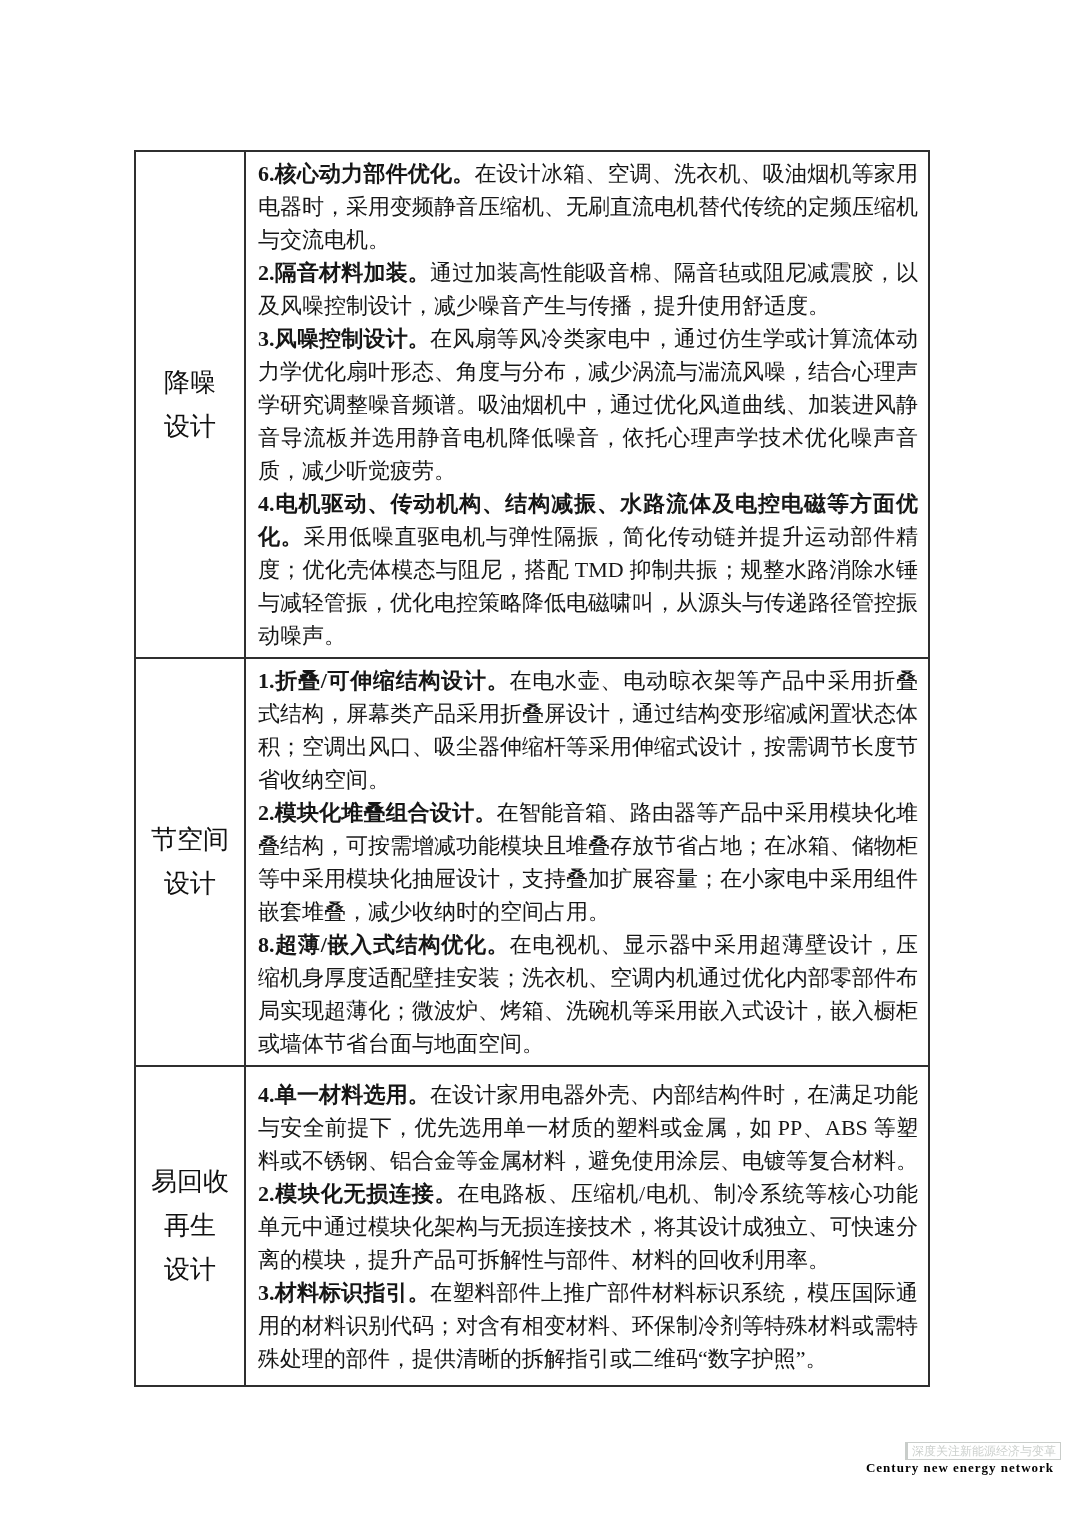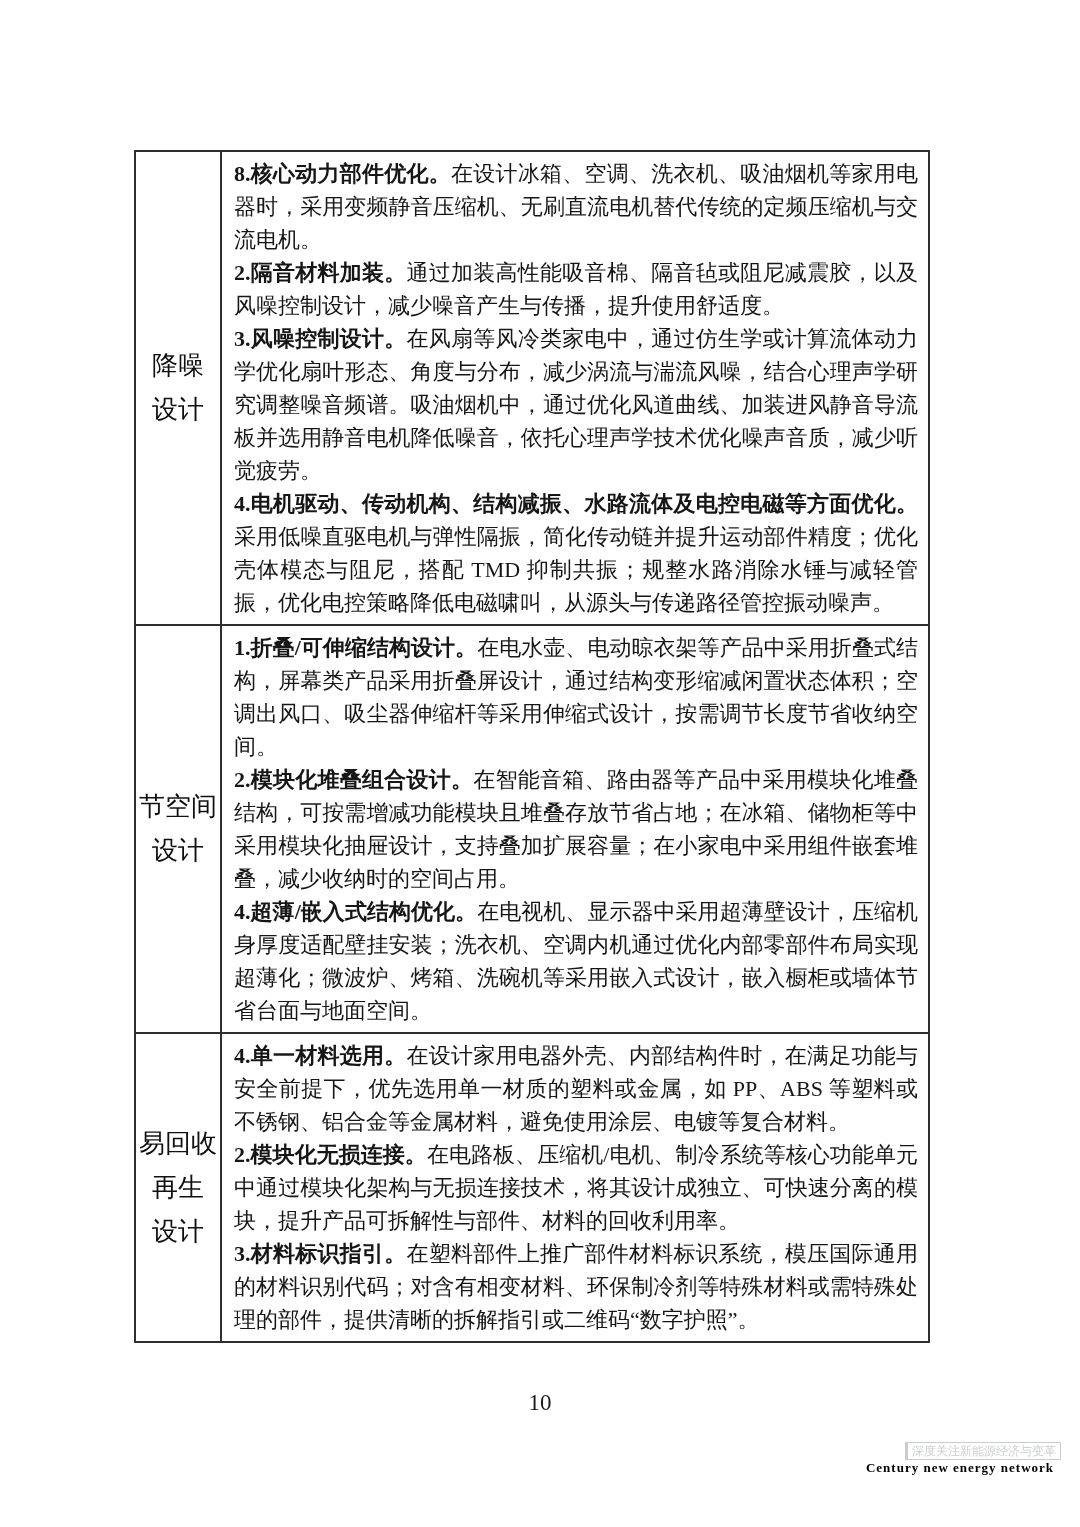--- a/index.html
+++ b/index.html
@@ -16,21 +16,21 @@
     border-collapse:collapse;
     table-layout:fixed;
   }
   table.doc-table td{
     border:2px solid #2f2f2f;
     vertical-align:middle;
   }
   td.label-cell{
     width:84px;
     text-align:center;
-    padding:0;
+    padding:12px;
     color:#101010;
     font-size:26px;
   }
   td.label-cell .lab-line{
     display:block;
     line-height:44px;
   }
   td.content-cell{
     padding:5px 10px 5px 12px;
     font-size:22px;
@@ -100,52 +100,51 @@
 <div class="page">
 
   <table class="doc-table">
     <tbody>
         <tr class="row-0">
       <td class="label-cell">
         <span class="lab-line">降噪</span>
         <span class="lab-line">设计</span>
       </td>
       <td class="content-cell">
-        <p><b class="lead">8.核心动力部件优化。</b><span>在设计冰箱、空调、洗衣机、吸油烟机等家用电器时，采用变频静音压缩机、无刷直流电机替代传统的定频压缩机与交流电机。</span></p>
+        <p><b class="lead">6.核心动力部件优化。</b><span>在设计冰箱、空调、洗衣机、吸油烟机等家用电器时，采用变频静音压缩机、无刷直流电机替代传统的定频压缩机与交流电机。</span></p>
         <p><b class="lead">2.隔音材料加装。</b><span>通过加装高性能吸音棉、隔音毡或阻尼减震胶，以及风噪控制设计，减少噪音产生与传播，提升使用舒适度。</span></p>
         <p><b class="lead">3.风噪控制设计。</b><span>在风扇等风冷类家电中，通过仿生学或计算流体动力学优化扇叶形态、角度与分布，减少涡流与湍流风噪，结合心理声学研究调整噪音频谱。吸油烟机中，通过优化风道曲线、加装进风静音导流板并选用静音电机降低噪音，依托心理声学技术优化噪声音质，减少听觉疲劳。</span></p>
         <p><b class="lead">4.电机驱动、传动机构、结构减振、水路流体及电控电磁等方面优化。</b><span>采用低噪直驱电机与弹性隔振，简化传动链并提升运动部件精度；优化壳体模态与阻尼，搭配 TMD 抑制共振；规整水路消除水锤与减轻管振，优化电控策略降低电磁啸叫，从源头与传递路径管控振动噪声。</span></p>
       </td>
     </tr>
     <tr class="row-1">
       <td class="label-cell">
         <span class="lab-line">节空间</span>
         <span class="lab-line">设计</span>
       </td>
       <td class="content-cell">
         <p><b class="lead">1.折叠/可伸缩结构设计。</b><span>在电水壶、电动晾衣架等产品中采用折叠式结构，屏幕类产品采用折叠屏设计，通过结构变形缩减闲置状态体积；空调出风口、吸尘器伸缩杆等采用伸缩式设计，按需调节长度节省收纳空间。</span></p>
         <p><b class="lead">2.模块化堆叠组合设计。</b><span>在智能音箱、路由器等产品中采用模块化堆叠结构，可按需增减功能模块且堆叠存放节省占地；在冰箱、储物柜等中采用模块化抽屉设计，支持叠加扩展容量；在小家电中采用组件嵌套堆叠，减少收纳时的空间占用。</span></p>
-        <p><b class="lead">4.超薄/嵌入式结构优化。</b><span>在电视机、显示器中采用超薄壁设计，压缩机身厚度适配壁挂安装；洗衣机、空调内机通过优化内部零部件布局实现超薄化；微波炉、烤箱、洗碗机等采用嵌入式设计，嵌入橱柜或墙体节省台面与地面空间。</span></p>
+        <p><b class="lead">8.超薄/嵌入式结构优化。</b><span>在电视机、显示器中采用超薄壁设计，压缩机身厚度适配壁挂安装；洗衣机、空调内机通过优化内部零部件布局实现超薄化；微波炉、烤箱、洗碗机等采用嵌入式设计，嵌入橱柜或墙体节省台面与地面空间。</span></p>
       </td>
     </tr>
     <tr class="row-2">
       <td class="label-cell">
         <span class="lab-line">易回收</span>
         <span class="lab-line">再生</span>
         <span class="lab-line">设计</span>
       </td>
       <td class="content-cell">
         <p><b class="lead">4.单一材料选用。</b><span>在设计家用电器外壳、内部结构件时，在满足功能与安全前提下，优先选用单一材质的塑料或金属，如 PP、ABS 等塑料或不锈钢、铝合金等金属材料，避免使用涂层、电镀等复合材料。</span></p>
         <p><b class="lead">2.模块化无损连接。</b><span>在电路板、压缩机/电机、制冷系统等核心功能单元中通过模块化架构与无损连接技术，将其设计成独立、可快速分离的模块，提升产品可拆解性与部件、材料的回收利用率。</span></p>
         <p><b class="lead">3.材料标识指引。</b><span>在塑料部件上推广部件材料标识系统，模压国际通用的材料识别代码；对含有相变材料、环保制冷剂等特殊材料或需特殊处理的部件，提供清晰的拆解指引或二维码“数字护照”。</span></p>
       </td>
     </tr>
   </tbody>
     </table>
 
-  <div class="page-number">10</div>
 
   <div class="watermark">
     <div class="wm-tagline">深度关注新能源经济与变革</div>
     <div class="wm-subtitle">Century new energy network</div>
   </div>
 
 </div>
 
 </body></html>

